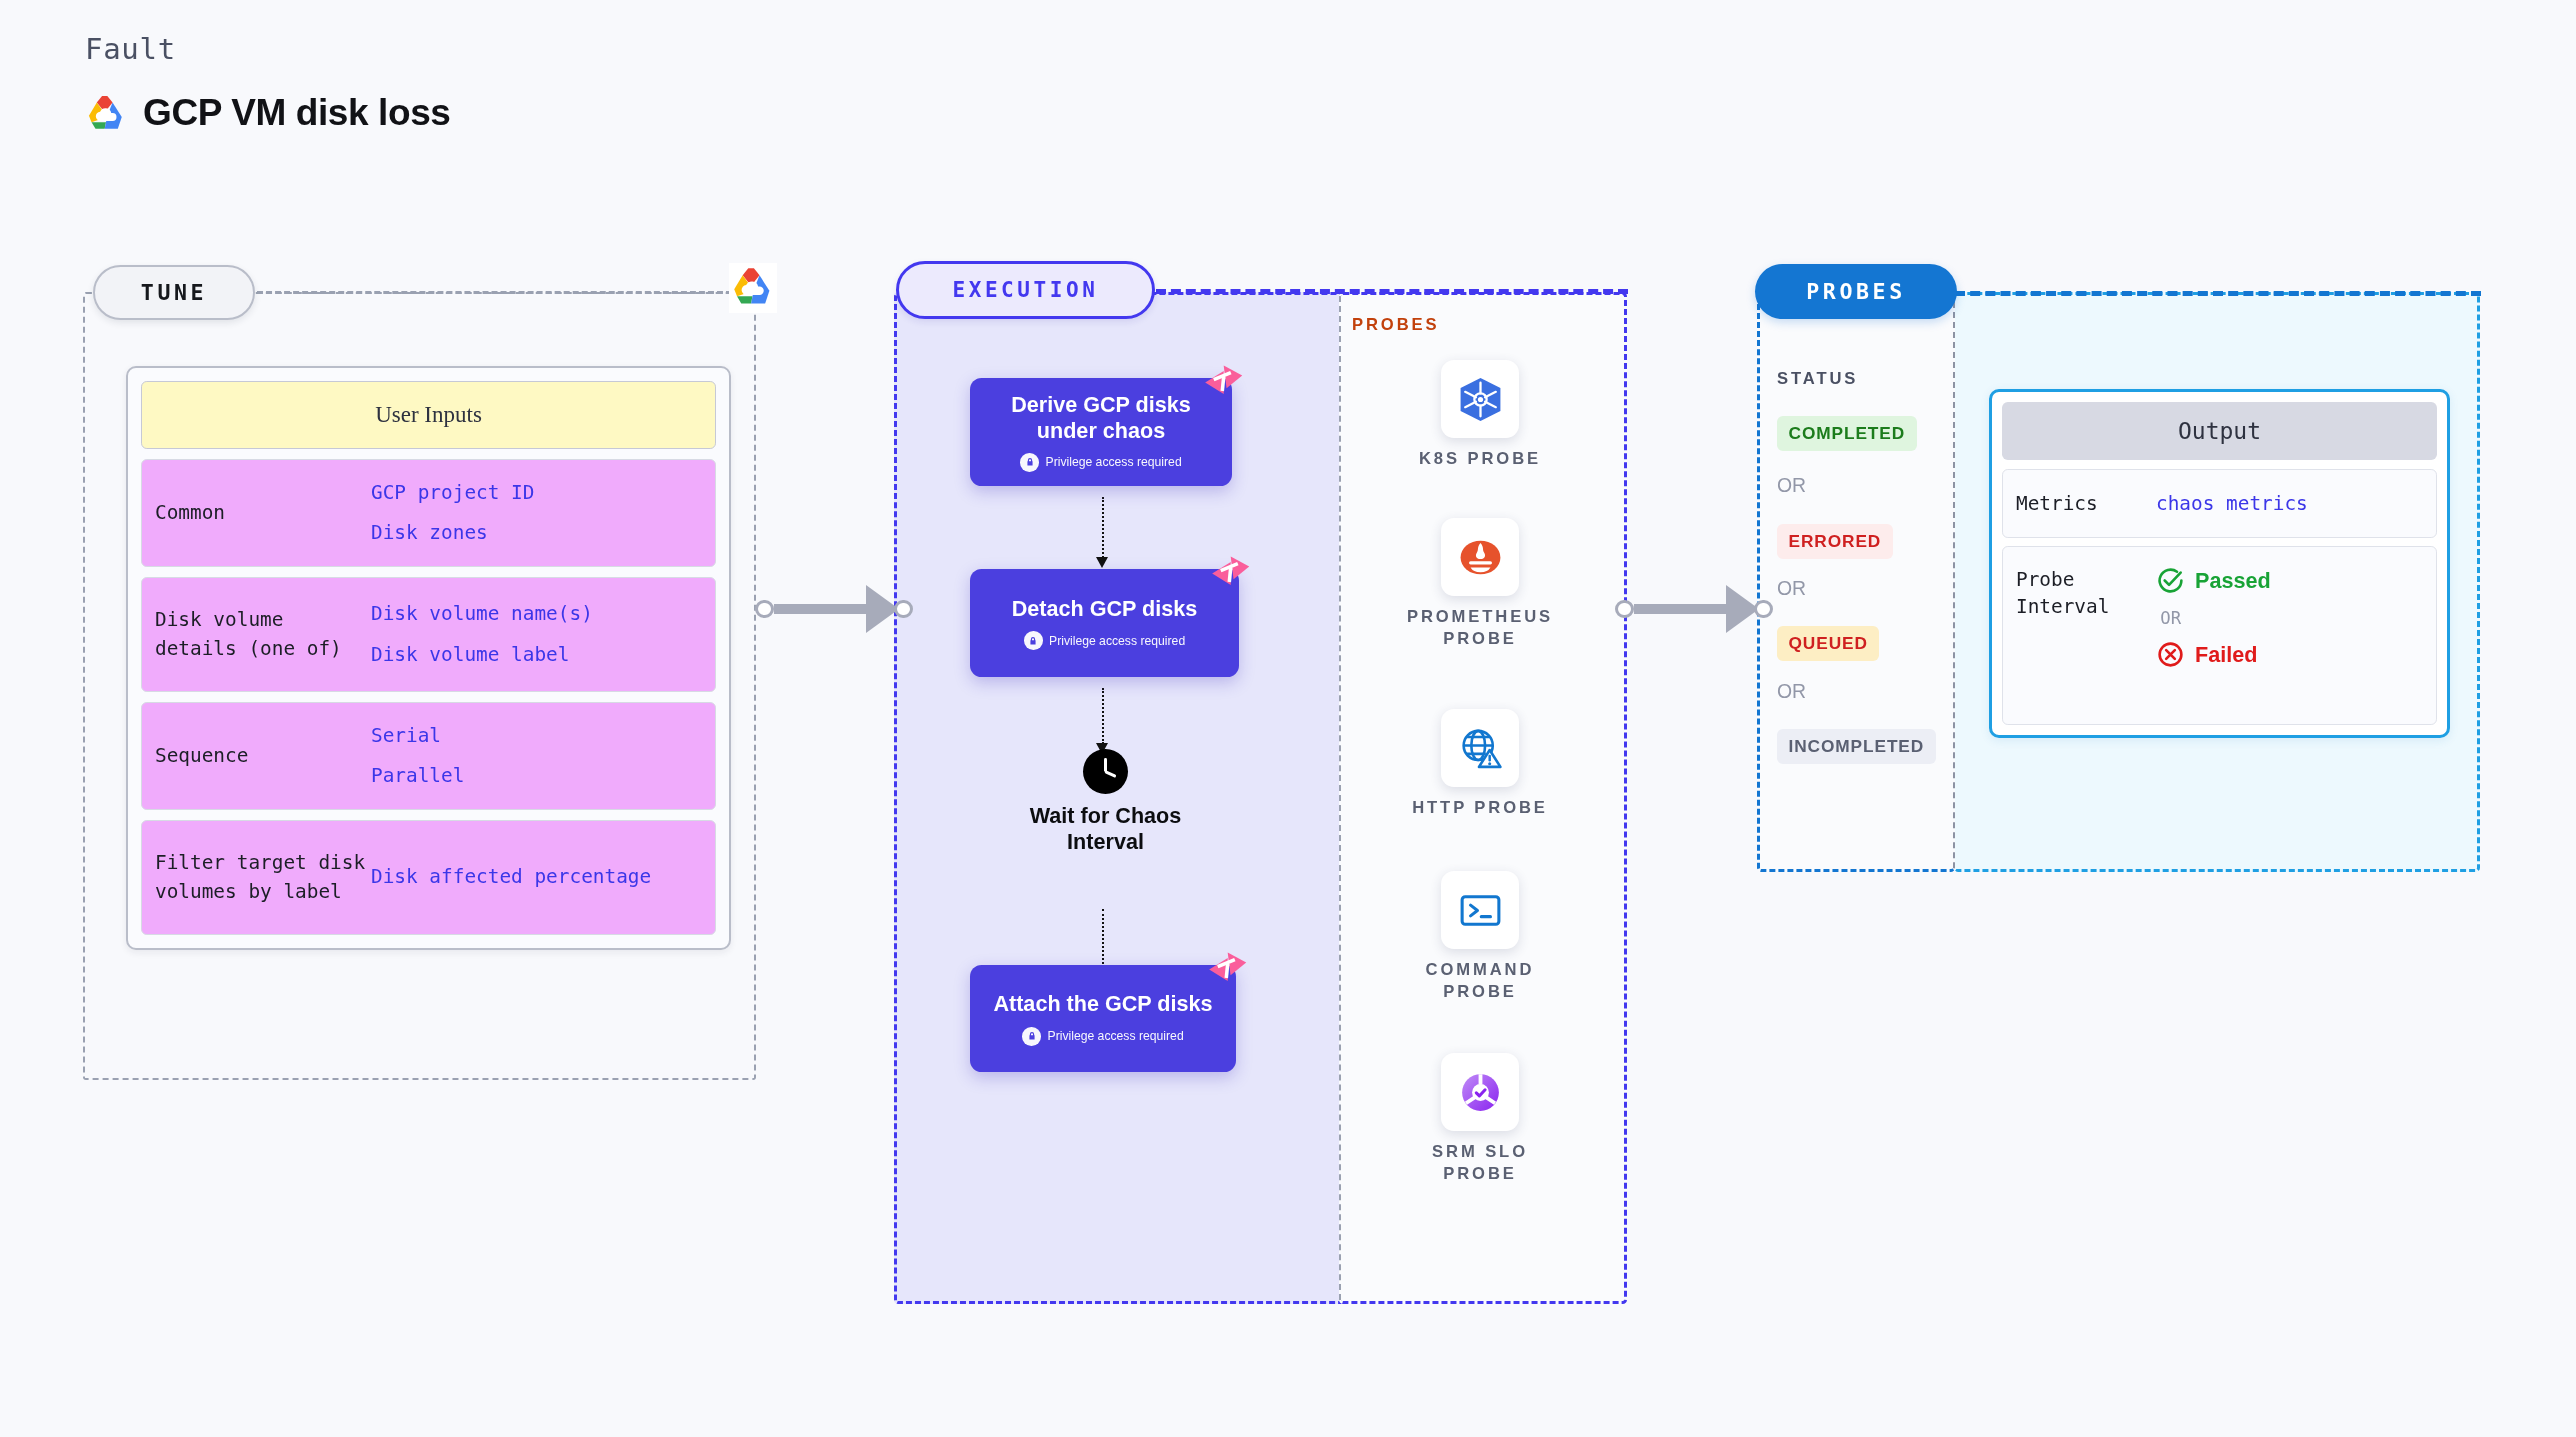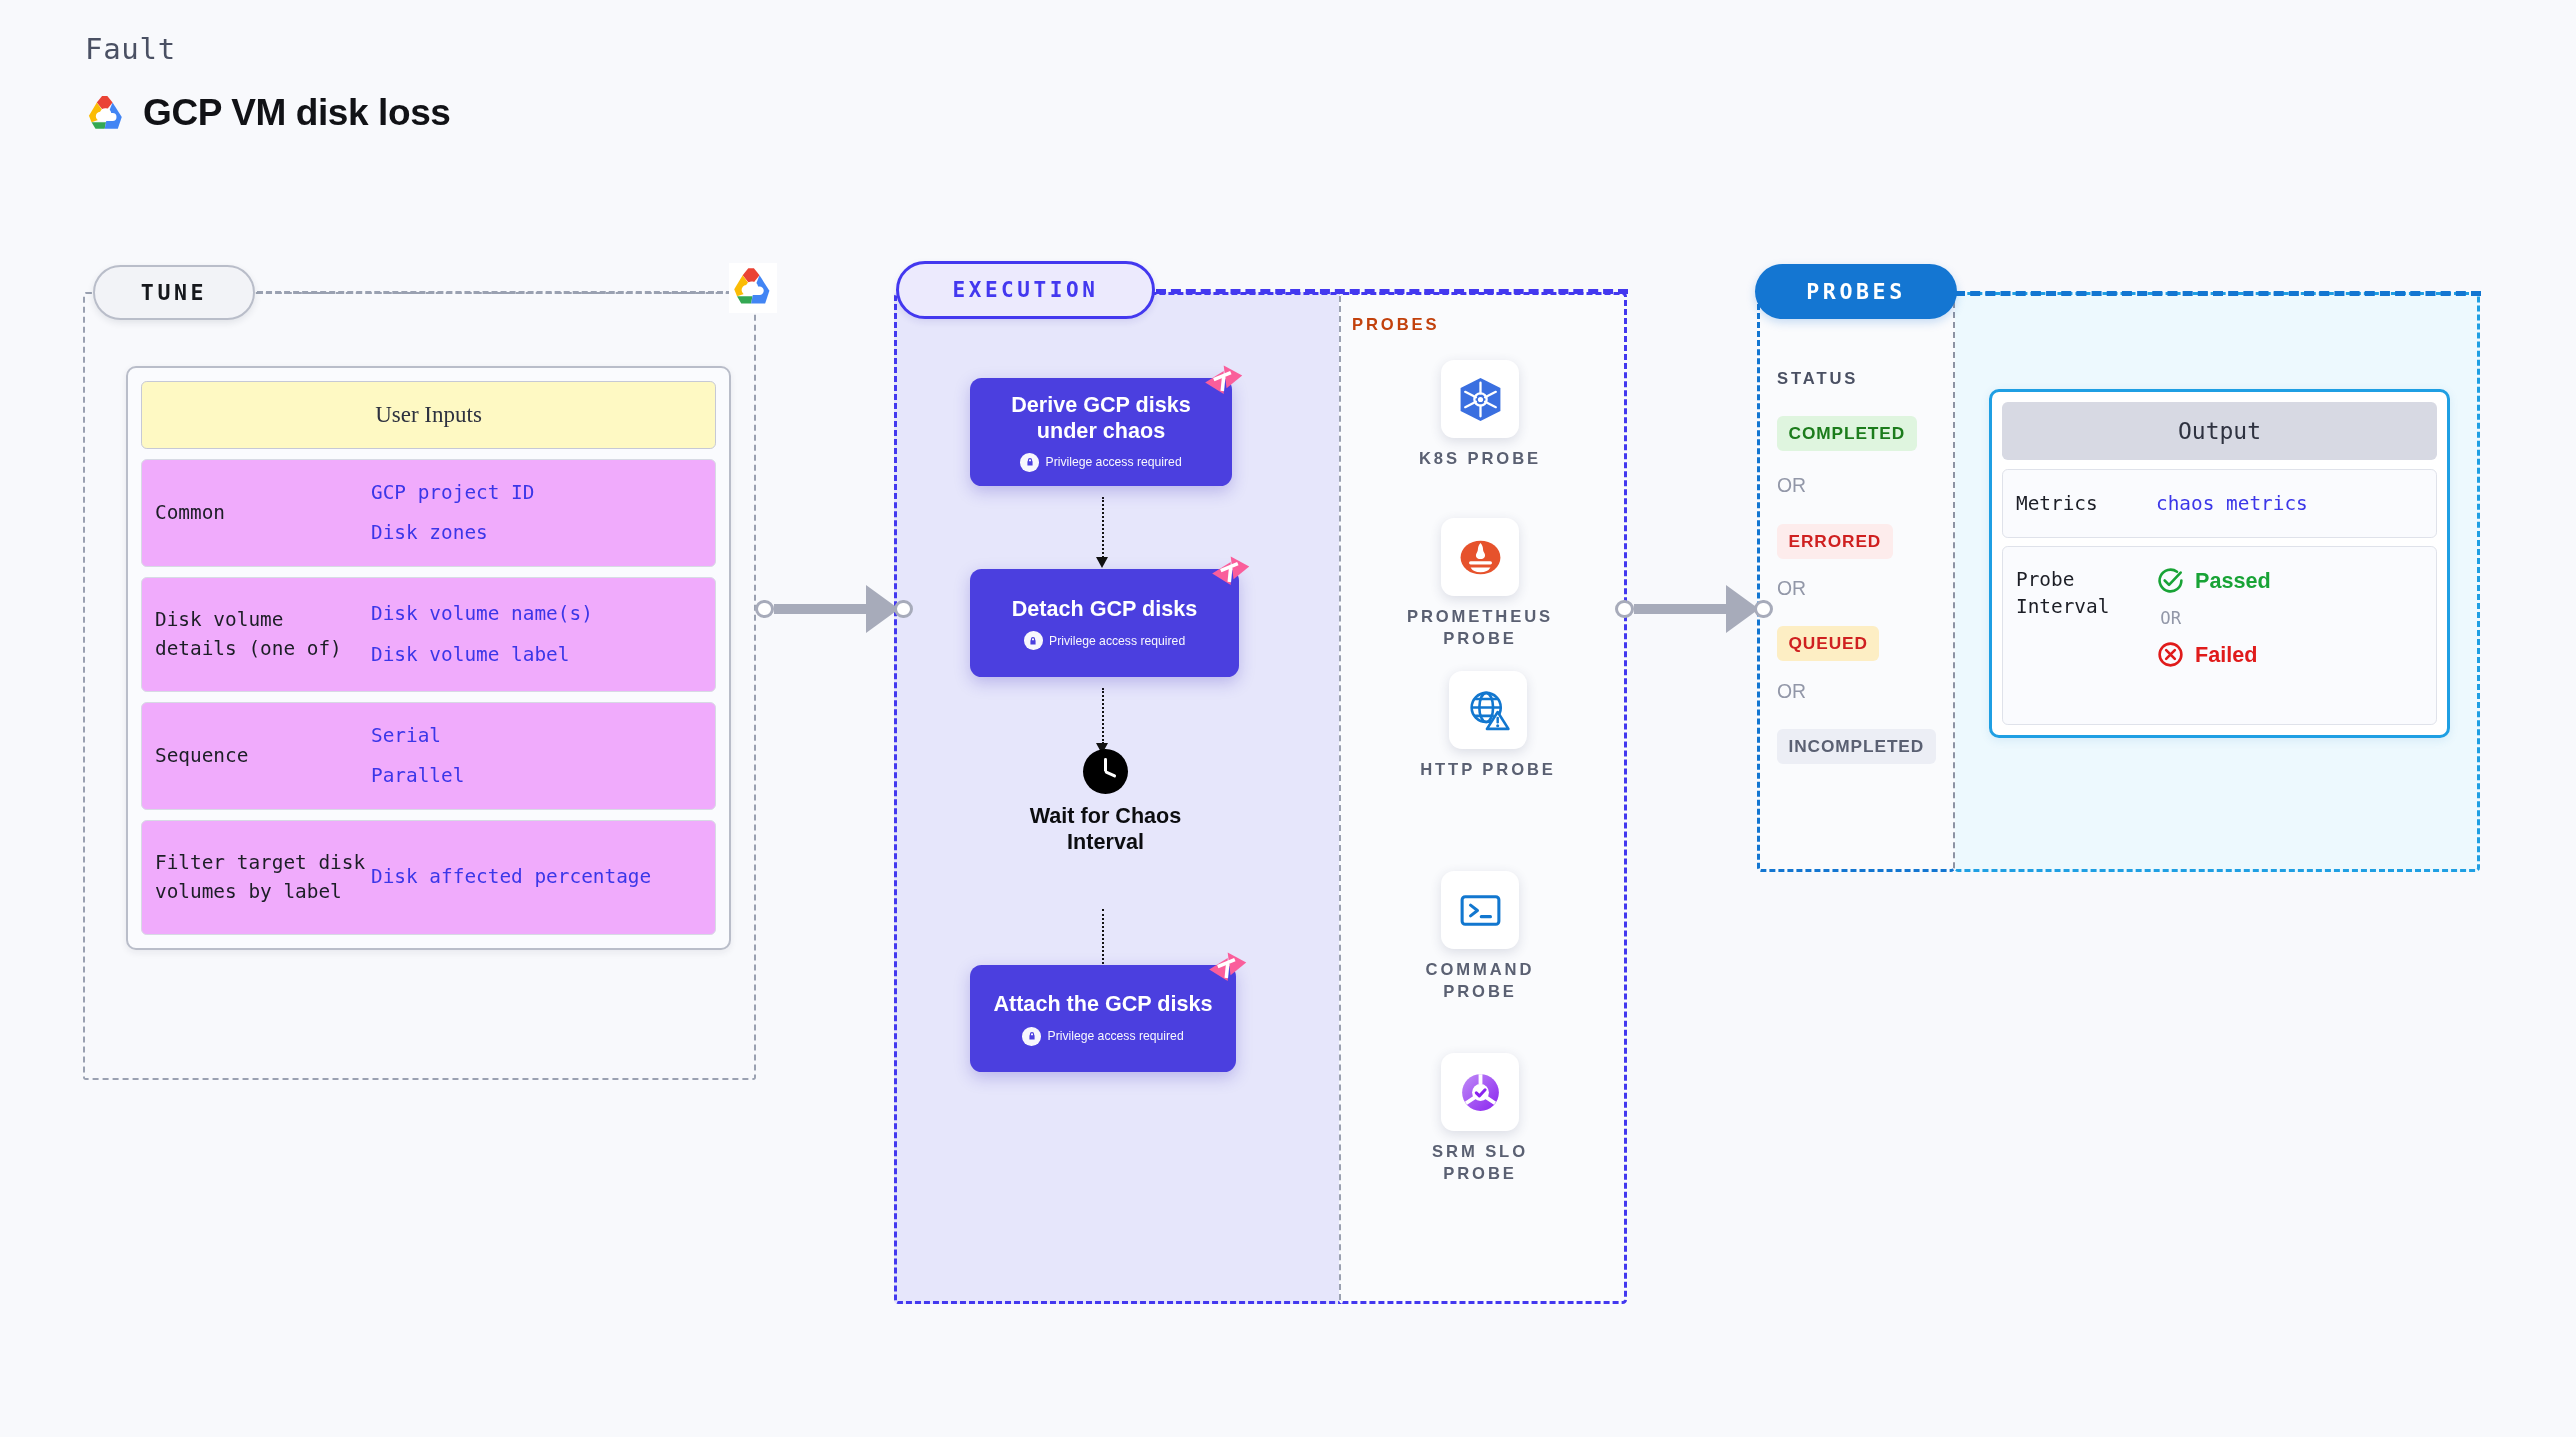--- a/index.html
+++ b/index.html
@@ -309,21 +309,21 @@
     <svg width="49" height="49" viewBox="0 0 64 64">
       <ellipse cx="32" cy="32" rx="26" ry="22" fill="#e6522c"></ellipse>
       <path d="M32 13c5 6 2 9 5 13 2 3 1 8-5 8s-7-5-5-8c3-4 0-7 5-13Z" fill="#fff"></path>
       <rect x="17" y="37" width="30" height="4" rx="2" fill="#fff"></rect>
       <path d="M19 45h26a14 10 0 0 1-26 0Z" fill="#fff"></path>
     </svg>
   </span>
   <span class="cap">PROMETHEUS PROBE</span>
 </div>
 
-<div class="probe" style="left:1408px;top:671px;margin-left:8px;">
+<div class="probe" style="left:1408px;top:709px;">
   <span class="tile">
     <svg width="49" height="49" viewBox="0 0 64 64">
       <g fill="none" stroke="#1277cf" stroke-width="3.4">
         <circle cx="29" cy="28" r="19"></circle>
         <ellipse cx="29" cy="28" rx="9" ry="19"></ellipse>
         <path d="M10 28h38M13 17h32M13 39h26"></path>
       </g>
       <path d="M44 34 58 56H30Z" fill="#fff" stroke="#1277cf" stroke-width="3.4" stroke-linejoin="round"></path>
       <rect x="42.4" y="40" width="3.2" height="9" rx="1.6" fill="#1277cf"></rect>
       <circle cx="44" cy="52" r="2" fill="#1277cf"></circle>

